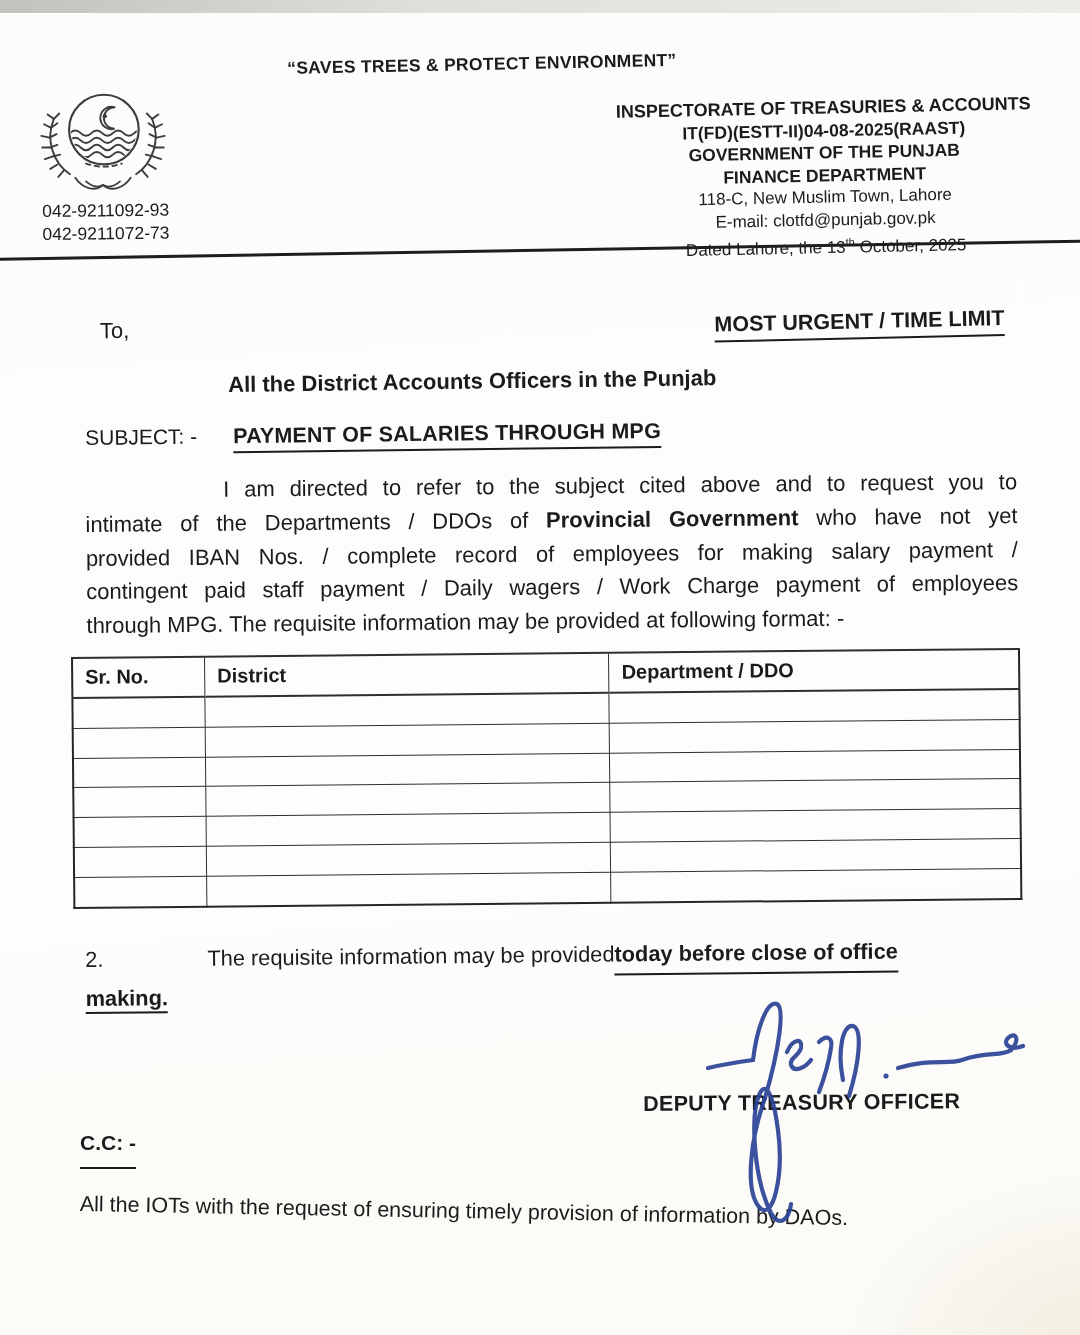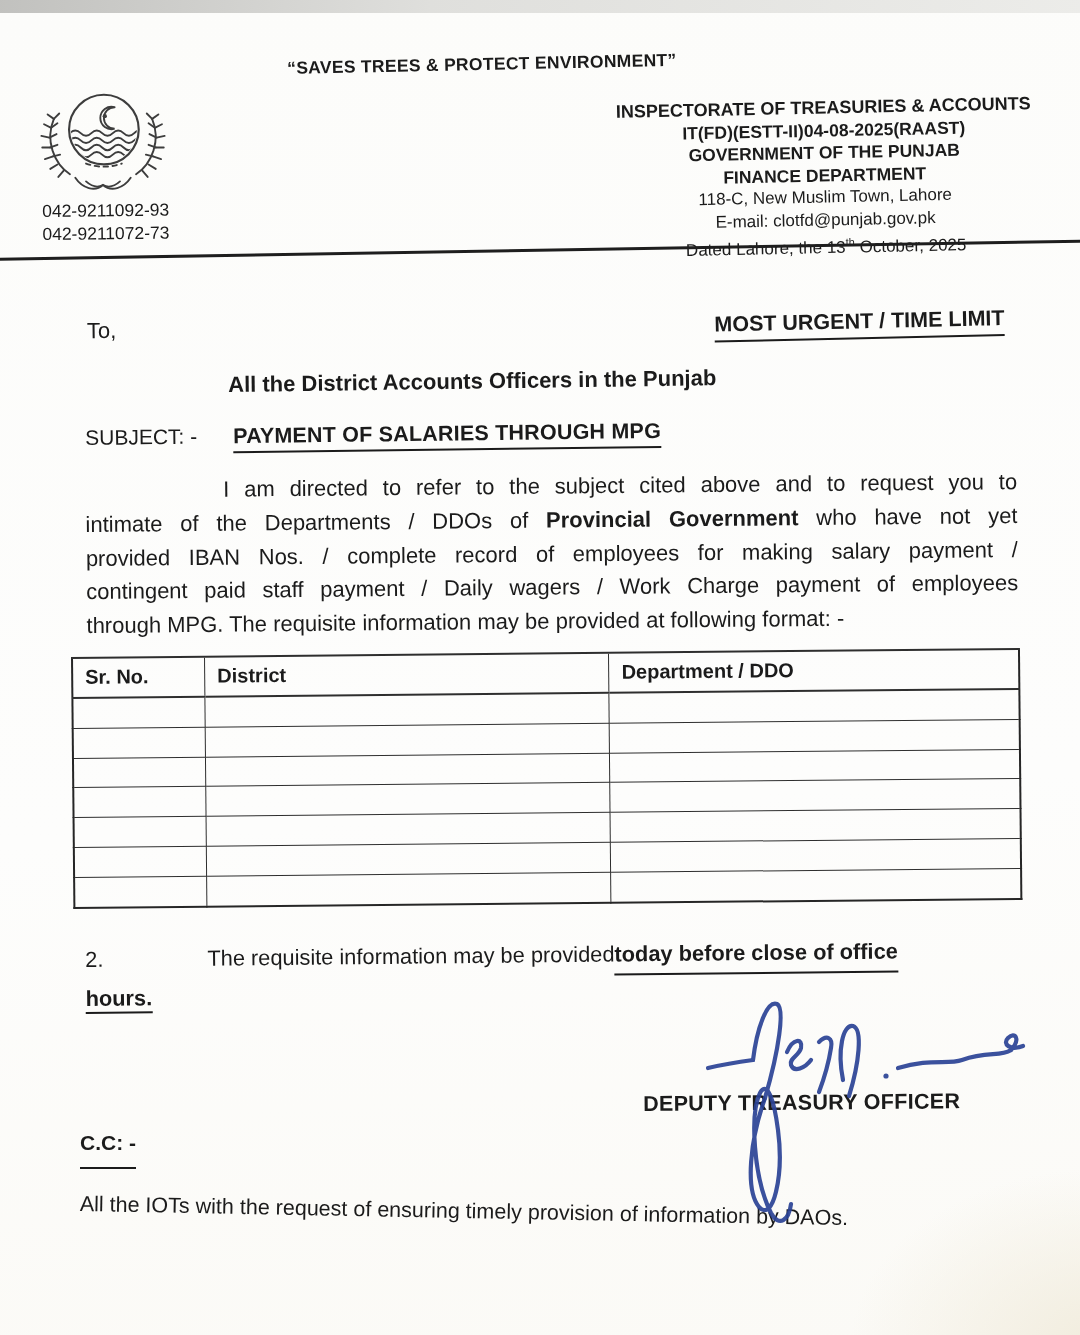--- a/index.html
+++ b/index.html
@@ -31,21 +31,21 @@
     right:42px; top:92px; width:430px; text-align:center; line-height:22.5px;
     transform:rotate(-1.2deg); transform-origin:right top;
   }
   .lh-b { font-size:17.5px; font-weight:bold; white-space:nowrap; }
   .lh-r { font-size:17px; white-space:nowrap; }
   .lh-r sup { font-size:11px; }
   .header-rule {
     left:-20px; top:258px; width:1130px; height:3.2px; background:#1e1e1e;
     transform:rotate(-0.95deg); transform-origin:left top;
   }
-  .salutation { left:87px; top:318px; font-size:22px; transform:rotate(-0.8deg); }
+  .salutation { left:100px; top:318px; font-size:22px; transform:rotate(-0.8deg); }
   .urgency {
     right:76px; top:306px; font-size:21.5px; font-weight:bold; white-space:nowrap;
     border-bottom:2.6px solid #1b1b1b; padding-bottom:3px;
     transform:rotate(-1.3deg); transform-origin:right top;
   }
   .addressee { left:228px; top:372px; font-size:22px; font-weight:bold; white-space:nowrap;
     transform:rotate(-0.8deg); transform-origin:left top; }
   .subject-row { left:85px; top:426px; font-size:21px; white-space:nowrap;
     transform:rotate(-0.7deg); transform-origin:left top; }
   .subject-title { font-weight:bold; font-size:21.5px; margin-left:36px;
@@ -218,21 +218,21 @@
       </tbody>
   </table>
 
   <div class="abs para2">
     <div class="l1">
       <span class="lead">2.</span>
         <span class="gap"></span>
         <span>The requisite information may be provided </span>
         <span class="bu">today before close of office</span>
     </div>
-    <div><span class="bu">hours.</span></div>
+    <div><span class="bu">making.</span></div>
   </div>
 
   <div class="abs signatory">DEPUTY TREASURY OFFICER</div>
 
   <svg class="abs signature-svg" width="360" height="255" viewBox="0 0 360 255" fill="none">
     <g stroke="#2b4396" stroke-width="4.2" stroke-linecap="round" fill="none" opacity="0.92">
       <path d="M 18,88 C 35,84 48,82 63,80"></path>
       <path d="M 63,80 C 67,48 77,20 87,24 C 95,28 89,70 75,118"></path>
       <path d="M 97,72 C 103,58 113,58 111,68 C 109,76 99,78 101,85 C 104,93 115,88 121,80"></path>
       <path d="M 129,62 C 137,54 143,58 141,68 C 139,81 135,96 129,112"></path>

